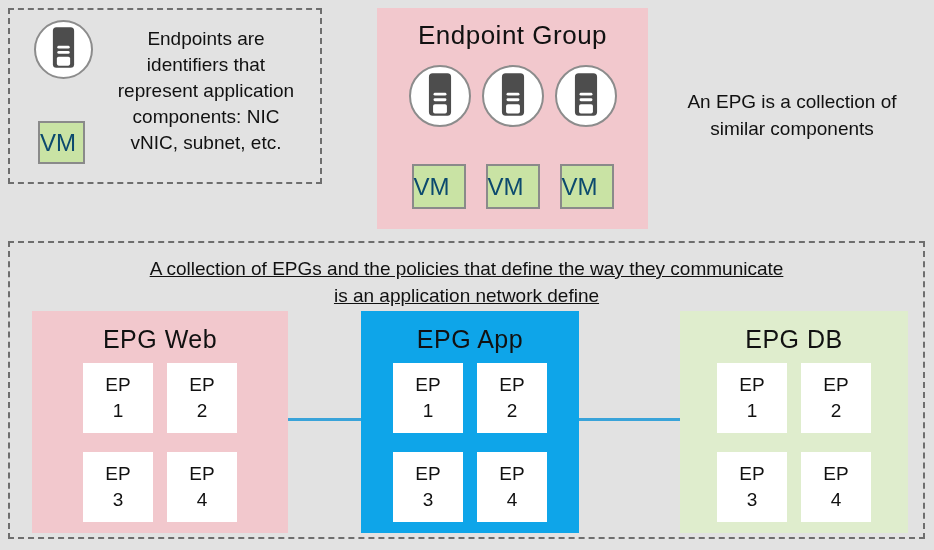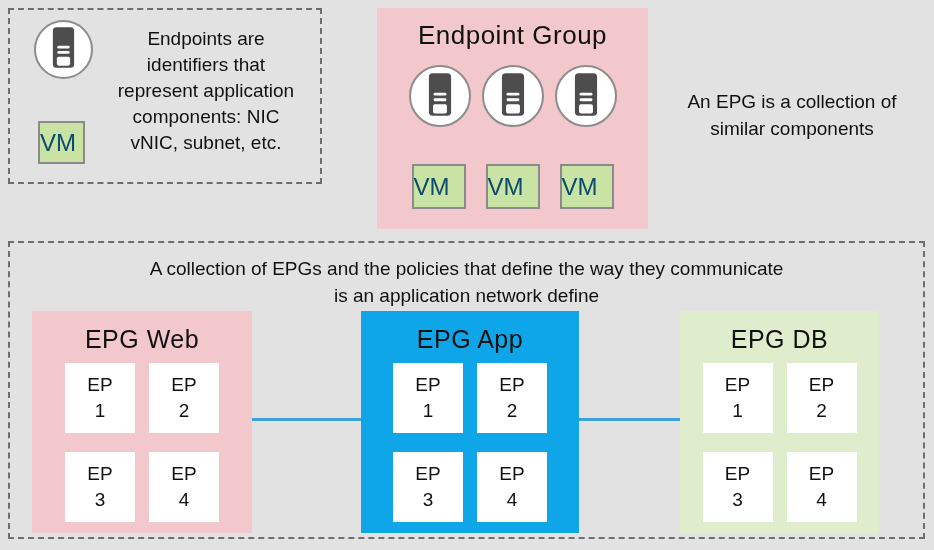--- a/index.html
+++ b/index.html
@@ -26,28 +26,28 @@
   #epg-circles .endpoint-circle{width:62px;height:62px;}
   .vm-badge{background:#c9e3a4;border:2px solid #8a8a8a;box-sizing:border-box;color:#0c4a6e;
     display:flex;align-items:center;justify-content:flex-start;font-size:24px;}
   #epg-vms .vm-badge{width:54px;height:45px;}
 
   
   #epg-note{left:659px;top:88px;width:266px;text-align:center;font-size:19px;line-height:27px;}
 
   
   #profile-box{left:8px;top:241px;width:917px;height:298px;}
-  #profile-caption{left:0;top:12px;width:100%;text-align:center;font-size:19px;line-height:27px;}
+  #profile-caption{left:0;top:12px;width:100%;text-align:center;font-size:19px;line-height:27px;text-decoration:underline;}
   .connector{position:absolute;height:3px;background:#39a3d9;top:175px;}
   #connector-1{left:242px;width:109px;}
   #connector-2{left:569px;width:101px;}
   .epg-card{position:absolute;top:68px;height:222px;}
-  #card-web{left:22px;width:220px;background:#f2c8cd;}
+  #card-web{left:22px;width:256px;background:#f2c8cd;}
   #card-app{left:351px;width:218px;background:#0ea5e9;}
-  #card-db{left:670px;width:199px;background:#dfedcd;}
+  #card-db{left:670px;width:228px;background:#dfedcd;}
   .card-title{position:absolute;top:14px;left:0;width:100%;text-align:center;font-size:25px;letter-spacing:.5px;}
   .ep-grid{position:absolute;top:52px;left:50%;transform:translateX(-50%);
     display:grid;grid-template-columns:70px 70px;grid-auto-rows:70px;column-gap:14px;row-gap:19px;}
   .ep-cell{background:#fff;display:flex;flex-direction:column;align-items:center;justify-content:center;
     gap:6px;font-size:19px;line-height:20px;}
 </style>
 </head>
 <body>
 
 <div id="canvas">

